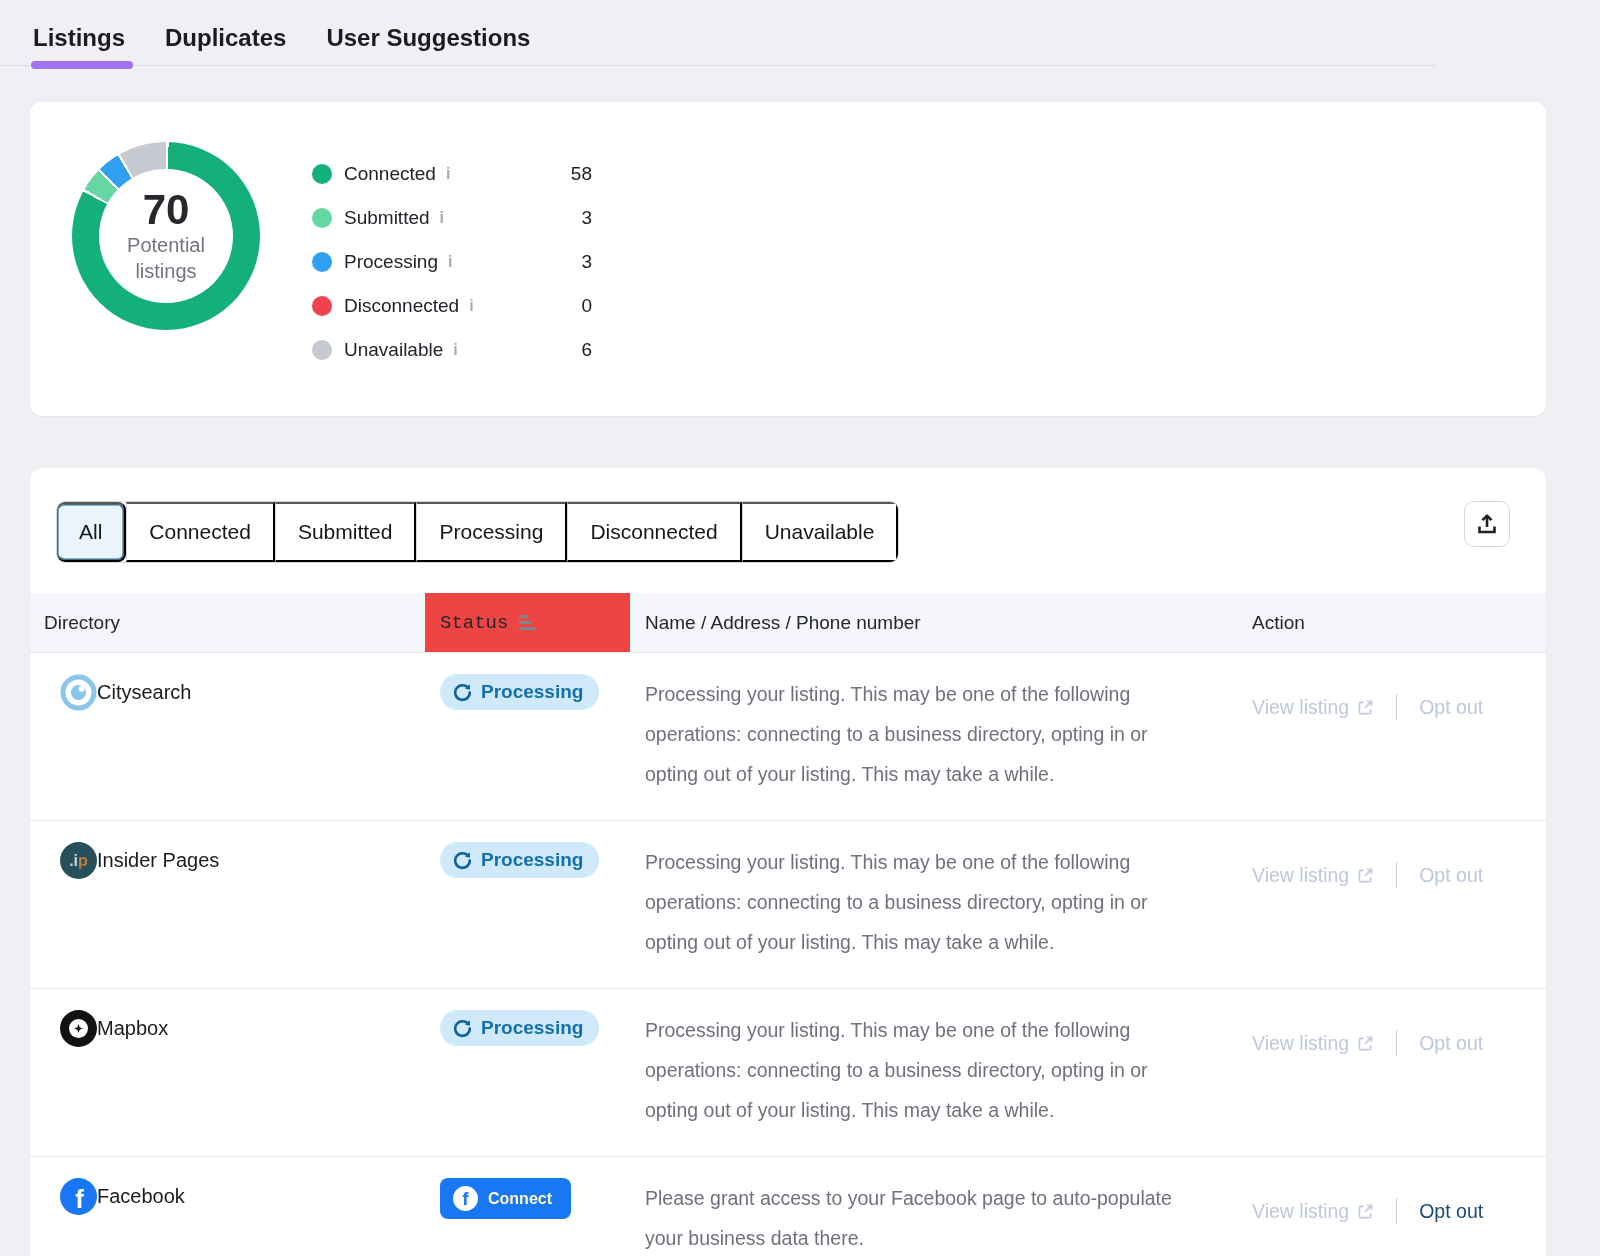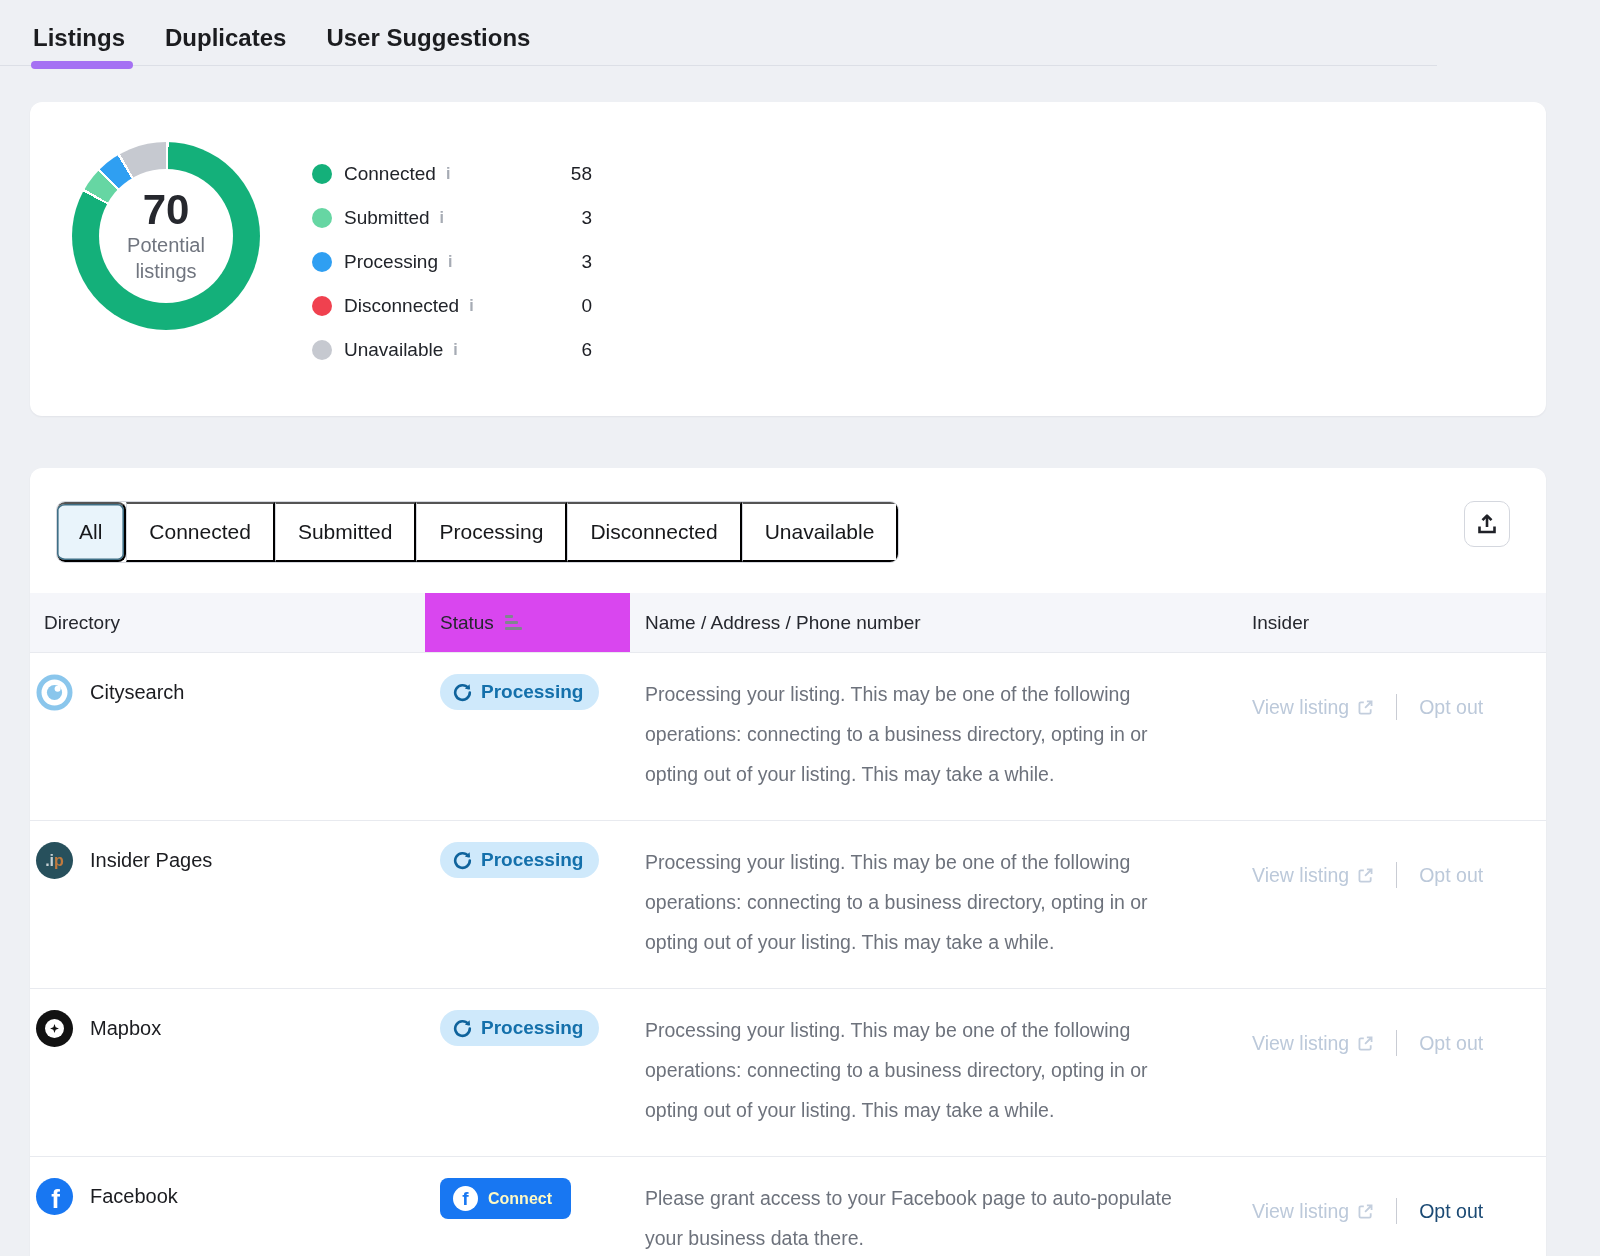--- a/index.html
+++ b/index.html
@@ -43,31 +43,31 @@
   .seg-btn { font-size:21px; color:#17181b; padding:16px 22px; border-left:1px solid #d4d7de; cursor:pointer; background:#fff; white-space:nowrap; }
   .seg-btn:first-child { border-left:none; }
   .seg-btn.selected { background:#e9f4fb; box-shadow:inset 0 0 0 1.6px #3f6f86; border-radius:8px; }
   .export-btn { width:46px; height:46px; border:1px solid #d4d7de; border-radius:10px; background:#fff; display:flex; align-items:center; justify-content:center; cursor:pointer; }
 
   
   .thead, .trow { display:grid; grid-template-columns:395px 205px 622px 1fr; }
   .thead { background:#f5f6fa; height:59px; align-items:center; font-size:19px; color:#25272e; }
   .th { padding-left:15px; display:flex; align-items:center; height:100%; }
   .th.dir { padding-left:14px; }
-  .th.status { background:#d946ef; cursor:pointer; }
+  .th.status { background:#ef4444; cursor:pointer;font-family:Liberation Mono, monospace; }
   .th.action { padding-left:0; }
   .sort-icon { display:inline-flex; flex-direction:column; gap:3px; margin-left:11px; align-items:flex-start; }
   .sort-icon i { display:block; height:3px; border-radius:1px; background:#80858f; }
   .sort-icon i:nth-child(1){ width:8px; }
   .sort-icon i:nth-child(2){ width:13px; }
   .sort-icon i:nth-child(3){ width:17px; }
 
   .trow { border-top:1px solid #e8eaef; padding:21px 0 26px 0; }
   .cell { padding-left:15px; }
-  .cell.dir { padding-left:6px; display:flex; align-items:center; gap:17px; align-self:start; }
+  .cell.dir { padding-left:30px; display:flex; align-items:center; align-self:start; }
   .dir-name { font-size:20px; font-weight:500; color:#1b1c20; }
   .dir-icon { width:37px; height:37px; border-radius:50%; flex:0 0 auto; display:flex; align-items:center; justify-content:center; }
   .cell.desc { font-size:19.5px; color:#6d727c; line-height:40px; padding-right:70px; }
   .cell.action { display:flex; align-items:center; gap:22px; padding-left:0; align-self:start; margin-top:20px; }
 
   .pill { display:inline-flex; align-items:center; gap:9px; background:#cfe9fb; color:#1470ab; border-radius:19px;
     padding:7px 16px 7px 13px; font-size:19px; font-weight:600; }
   .link { font-size:19.5px; display:inline-flex; align-items:center; gap:8px; cursor:pointer; }
   .link.disabled { color:#bcc9da; }
   .link.optout-on { color:#1b4a74; cursor:pointer; }
@@ -169,21 +169,21 @@
       <div class="th dir">Directory</div>
       <div class="th status">
         <span>Status</span>
         <span class="sort-icon">
             <i></i>
             <i></i>
             <i></i>
           </span>
       </div>
       <div class="th">Name / Address / Phone number</div>
-      <div class="th action">Insider</div>
+      <div class="th action">Action</div>
     </div>
 
     <div class="trow">
       <div class="cell dir">
         <span class="dir-icon">
           <svg width="37" height="37" viewBox="0 0 37 37">
             <circle cx="18.5" cy="18.5" r="15.5" fill="#fff" stroke="#8ac6ec" stroke-width="5"></circle>
             <circle cx="18.5" cy="18.5" r="7.6" fill="#8ac6ec"></circle>
             <circle cx="21.6" cy="14.8" r="3" fill="#fff"></circle>
           </svg>

